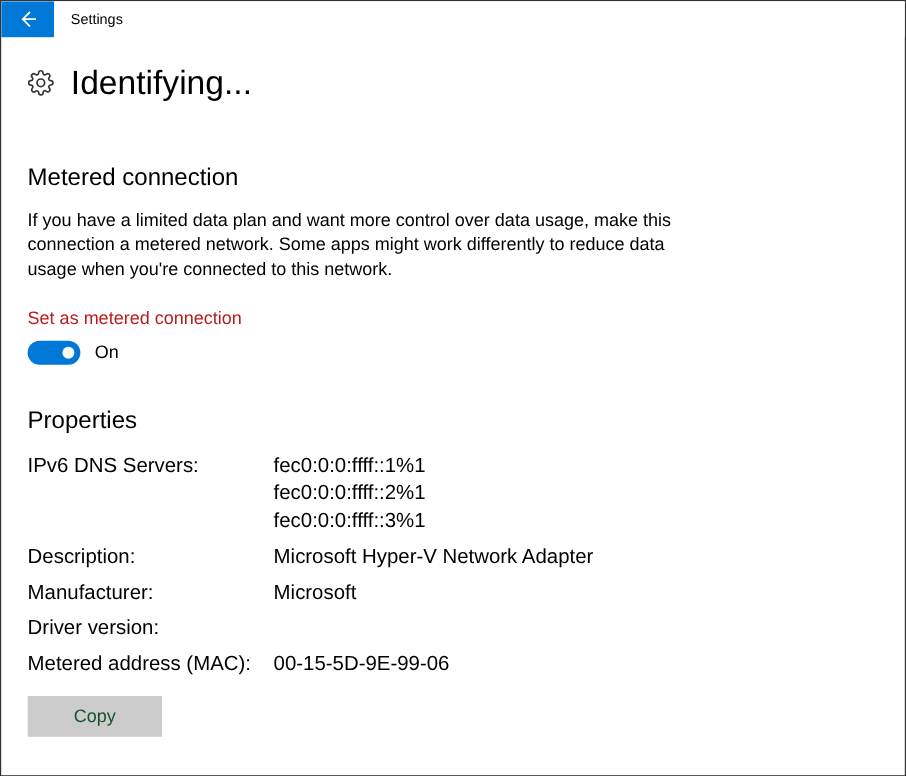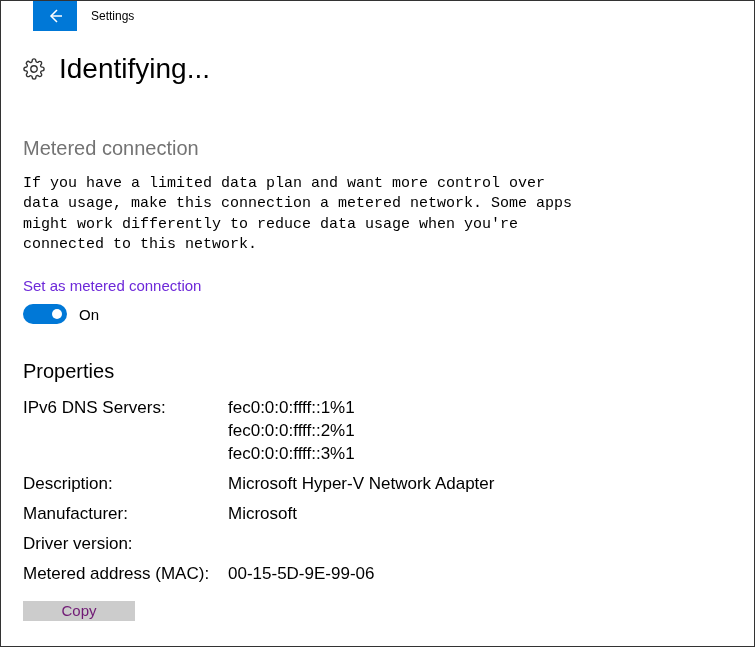--- a/index.html
+++ b/index.html
@@ -13,21 +13,20 @@
       height: 647px;
       background: #fff;
       border: 1px solid #333;
       overflow: hidden;
     }
     .titlebar {
       height: 30px;
       display: flex;
       align-items: center;
       background: #fff;
-      margin-left: 32px;
     }
     .back-btn {
       width: 44px;
       height: 30px;
       background: #0078d7;
       display: flex;
       align-items: center;
       justify-content: center;
       cursor: pointer;
     }
@@ -56,34 +55,33 @@
       color: #333;
     }
     .page-title {
       font-size: 28px;
       font-weight: 300;
       color: #000;
     }
     .section-heading {
       font-size: 20px;
       font-weight: 400;
-      color: #737373;
+      color: #000000;
       margin-bottom: 14px;
     }
     .description {
       font-size: 15px;
       color: #000;
       line-height: 1.35;
       max-width: 560px;
       margin-bottom: 22px;
-      font-family: Liberation Mono, monospace;
     }
     .toggle-label {
       font-size: 15px;
-      color: #6d28d9;
+      color: #b91c1c;
       margin-bottom: 10px;
     }
     .toggle-row {
       display: flex;
       align-items: center;
       margin-bottom: 36px;
     }
     .toggle-switch {
       width: 44px;
       height: 20px;
@@ -126,25 +124,25 @@
     .prop-label {
       width: 205px;
       flex-shrink: 0;
     }
     .prop-value {
       white-space: pre-line;
     }
     .copy-btn {
       margin-top: 8px;
       width: 112px;
-      height: 20px;
+      height: 34px;
       background: #ccc;
       border: none;
       font-size: 15px;
-      color: #701a75;
+      color: #14532d;
       cursor: pointer;
       font-family: inherit;
     }
   </style>
 </head>
 <body>
 
 <div class="titlebar">
   <div class="back-btn">
     <svg viewBox="0 0 16 16">

